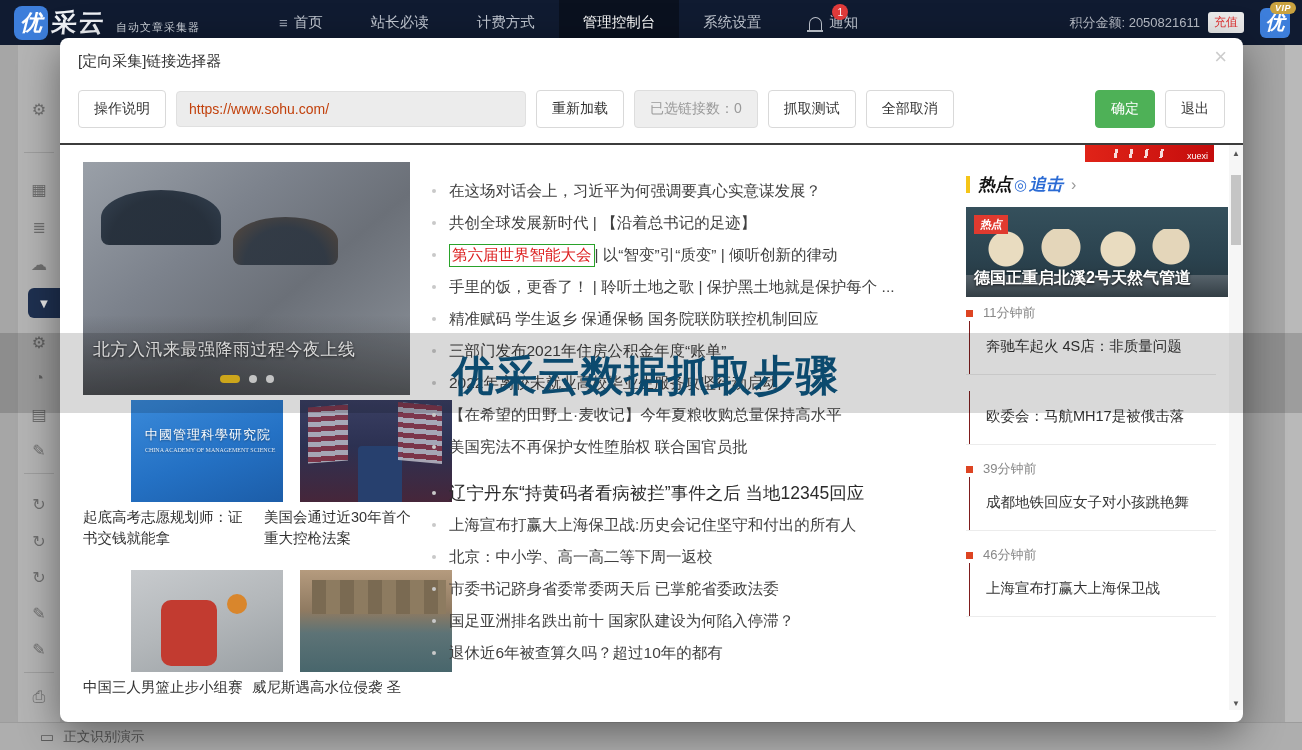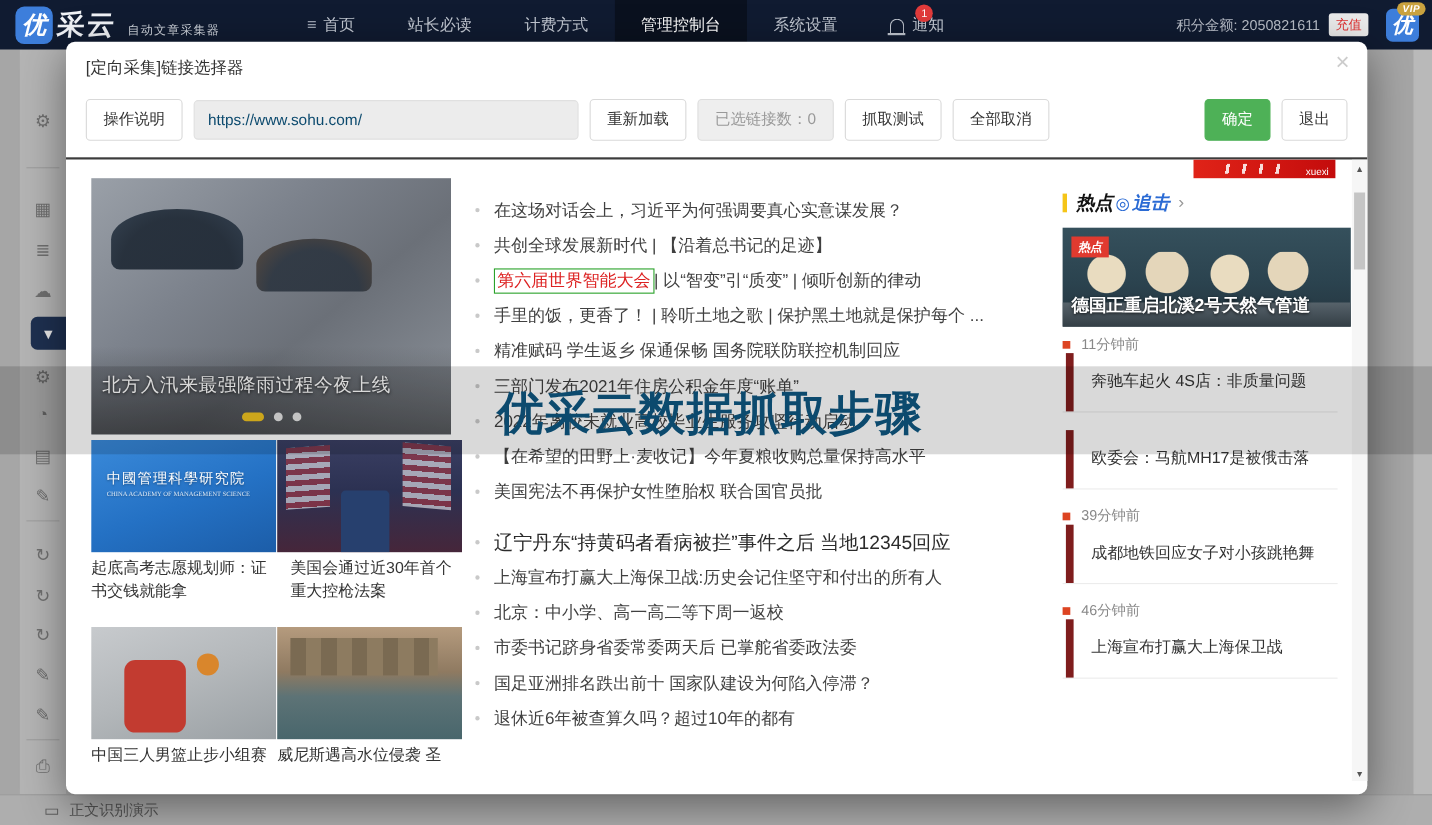--- a/index.html
+++ b/index.html
@@ -35,36 +35,36 @@
   .outer-scroll { position:absolute; right:0; top:45px; width:17px; height:705px; background:#b9b9b9; z-index:1; }
 
   
   .modal { position:absolute; left:60px; top:38px; width:1183px; height:684px; background:#fff; border-radius:8px; box-shadow:0 10px 40px rgba(0,0,0,.45); z-index:10; }
   .m-title { position:absolute; left:18px; top:14px; font-size:15px; color:#333; }
   .m-close { position:absolute; right:16px; top:8px; font-size:22px; color:#ccc; cursor:pointer; line-height:22px; }
   .toolbar { position:absolute; left:18px; right:18px; top:52px; display:flex; align-items:center; gap:10px; }
   .btn { background:#fff; border:1px solid #d9d9d9; border-radius:4px; padding:9px 15px; font-size:14px; color:#333; cursor:pointer; white-space:nowrap; }
   .btn.green { background:#4eb157; border-color:#4eb157; color:#fff; }
   .counter { background:#eee; border:1px solid #ddd; border-radius:4px; padding:9px 15px; font-size:14px; color:#999; white-space:nowrap; }
-  .urlbox { width:350px; background:#ececec; border:1px solid #e0e0e0; border-radius:4px; padding:9px 12px; font-size:14px; color:#0c4a6e; font-family:"Liberation Sans","DejaVu Sans",sans-serif; }
+  .urlbox { width:350px; background:#ececec; border:1px solid #e0e0e0; border-radius:4px; padding:9px 12px; font-size:14px; color:#c2410c; font-family:"Liberation Sans","DejaVu Sans",sans-serif; }
   .spacer { flex:1; }
 
   
   .content { position:absolute; left:0; top:105px; width:1183px; height:567px; border-top:2px solid #3c3c3c; background:#fff; overflow:hidden; }
 
   .carousel { position:absolute; left:23px; top:17px; width:327px; height:233px; background:linear-gradient(140deg,#9aa0a8 0%,#7c828c 35%,#6b7078 60%,#8d939b 100%); overflow:hidden; }
   .carousel::before { content:""; position:absolute; left:18px; top:28px; width:120px; height:55px; border-radius:50% 50% 8px 8px; background:radial-gradient(ellipse at 50% 100%,#1d2733 60%,#2c3a4a 100%); opacity:.9; }
   .carousel::after { content:""; position:absolute; left:150px; top:55px; width:105px; height:48px; border-radius:50% 50% 8px 8px; background:radial-gradient(ellipse at 50% 100%,#27303b 55%,#55412f 100%); opacity:.85; }
   .car-shade { position:absolute; left:0; bottom:0; width:100%; height:80px; background:linear-gradient(transparent,rgba(40,40,40,.55)); }
   .car-cap { position:absolute; left:10px; bottom:34px; color:#fff; font-size:17px; text-shadow:0 1px 3px rgba(0,0,0,.8); letter-spacing:.5px; }
   .car-dots { position:absolute; left:0; bottom:12px; width:100%; display:flex; justify-content:center; align-items:center; gap:9px; }
   .dot { width:8px; height:8px; border-radius:50%; background:rgba(255,255,255,.85); }
   .dot.active { width:20px; height:8px; border-radius:4px; background:#f0c420; }
 
-  .thumb { position:absolute; width:168px; height:102px; overflow:hidden; }
+  .thumb { position:absolute; width:152px; height:102px; overflow:hidden;margin-left:48px; }
   .thumb-cap { position:absolute; width:160px; font-size:14.5px; color:#333; line-height:21px; }
   .t-blue { background:linear-gradient(160deg,#3a8ada 0%,#2471c4 55%,#1c5da8 100%); }
   .t-sign { position:absolute; left:14px; top:26px; color:#fff; font-size:13px; letter-spacing:1px; text-shadow:0 1px 2px rgba(0,0,0,.4); font-family:"Liberation Serif","DejaVu Serif",serif; }
   .t-sign small { display:block; font-size:6px; letter-spacing:0; margin-top:3px; opacity:.85; }
   .t-flags { background:linear-gradient(180deg,#3a3f63 0%,#2c3152 45%,#46263a 100%); }
   .t-flags::before { content:""; position:absolute; left:8px; top:6px; width:40px; height:56px; background:repeating-linear-gradient(180deg,#9b3646 0 5px,#d8d8e0 5px 10px); opacity:.7; transform:skewY(-4deg); }
   .t-flags::after { content:""; position:absolute; right:10px; top:4px; width:44px; height:58px; background:repeating-linear-gradient(180deg,#9b3646 0 5px,#d8d8e0 5px 10px); opacity:.7; transform:skewY(5deg); }
   .t-podium { position:absolute; left:58px; top:46px; width:44px; height:56px; background:#27406e; border-radius:4px 4px 0 0; }
   .t-ball { background:linear-gradient(160deg,#c7cacd 0%,#b3b7ba 50%,#9aa0a4 100%); }
   .t-ball::before { content:""; position:absolute; left:30px; top:30px; width:56px; height:66px; border-radius:10px; background:#c23b30; }
@@ -91,21 +91,21 @@
                radial-gradient(circle at 95px 18px,#e4d6ba 0 19px,transparent 20px),
                radial-gradient(circle at 152px 20px,#e9dcc0 0 17px,transparent 18px),
                radial-gradient(circle at 205px 17px,#e4d6ba 0 18px,transparent 19px); }
   .hot-img .deck { position:absolute; left:0; bottom:0; width:262px; height:22px; background:linear-gradient(180deg,#57636b,#333e45); }
   .hot-badge { position:absolute; left:8px; top:8px; background:#e03a2f; color:#fff; font-size:11px; font-style:italic; font-weight:bold; padding:2px 6px; }
   .hot-cap { position:absolute; left:8px; bottom:8px; color:#fff; font-size:16px; font-weight:bold; text-shadow:0 1px 3px rgba(0,0,0,.8); }
   .hot-items { position:absolute; top:160px; left:0; width:250px; }
   .hitem { border-bottom:1px solid #ececec; margin-bottom:16px; }
   .h-time { display:flex; align-items:center; font-size:13px; color:#888; height:16px; }
   .h-time::before { content:""; width:7px; height:7px; background:#d42; margin-right:10px; }
-  .h-body { margin-left:3px; border-left:7px solid #7f1d1d; padding:16px 0 18px 16px; }
+  .h-body { margin-left:3px; border-left:1px solid #7f1d1d; padding:16px 0 18px 16px; }
   .h-text { font-size:14.5px; color:#333; }
 
   .in-scroll { position:absolute; right:0; top:0; width:14px; height:567px; background:#f6f6f6; }
   .in-scroll .up { position:absolute; top:4px; left:0; width:14px; text-align:center; font-size:8px; color:#555; }
   .in-scroll .down { position:absolute; bottom:4px; left:0; width:14px; text-align:center; font-size:8px; color:#555; }
   .in-thumbbar { position:absolute; left:2px; top:30px; width:10px; height:70px; background:#c5c5c5; }
   .xuexi { position:absolute; right:29px; top:0; width:129px; height:17px; background:linear-gradient(90deg,#e02318,#c40c0c); overflow:hidden; }
   .xuexi span { position:absolute; right:6px; bottom:1px; color:#fff; font-size:9px; }
   .xuexi::before { content:""; position:absolute; left:18px; top:4px; width:70px; height:9px; background:repeating-linear-gradient(100deg,transparent 0 12px,rgba(255,255,255,.85) 12px 15px); }
 

